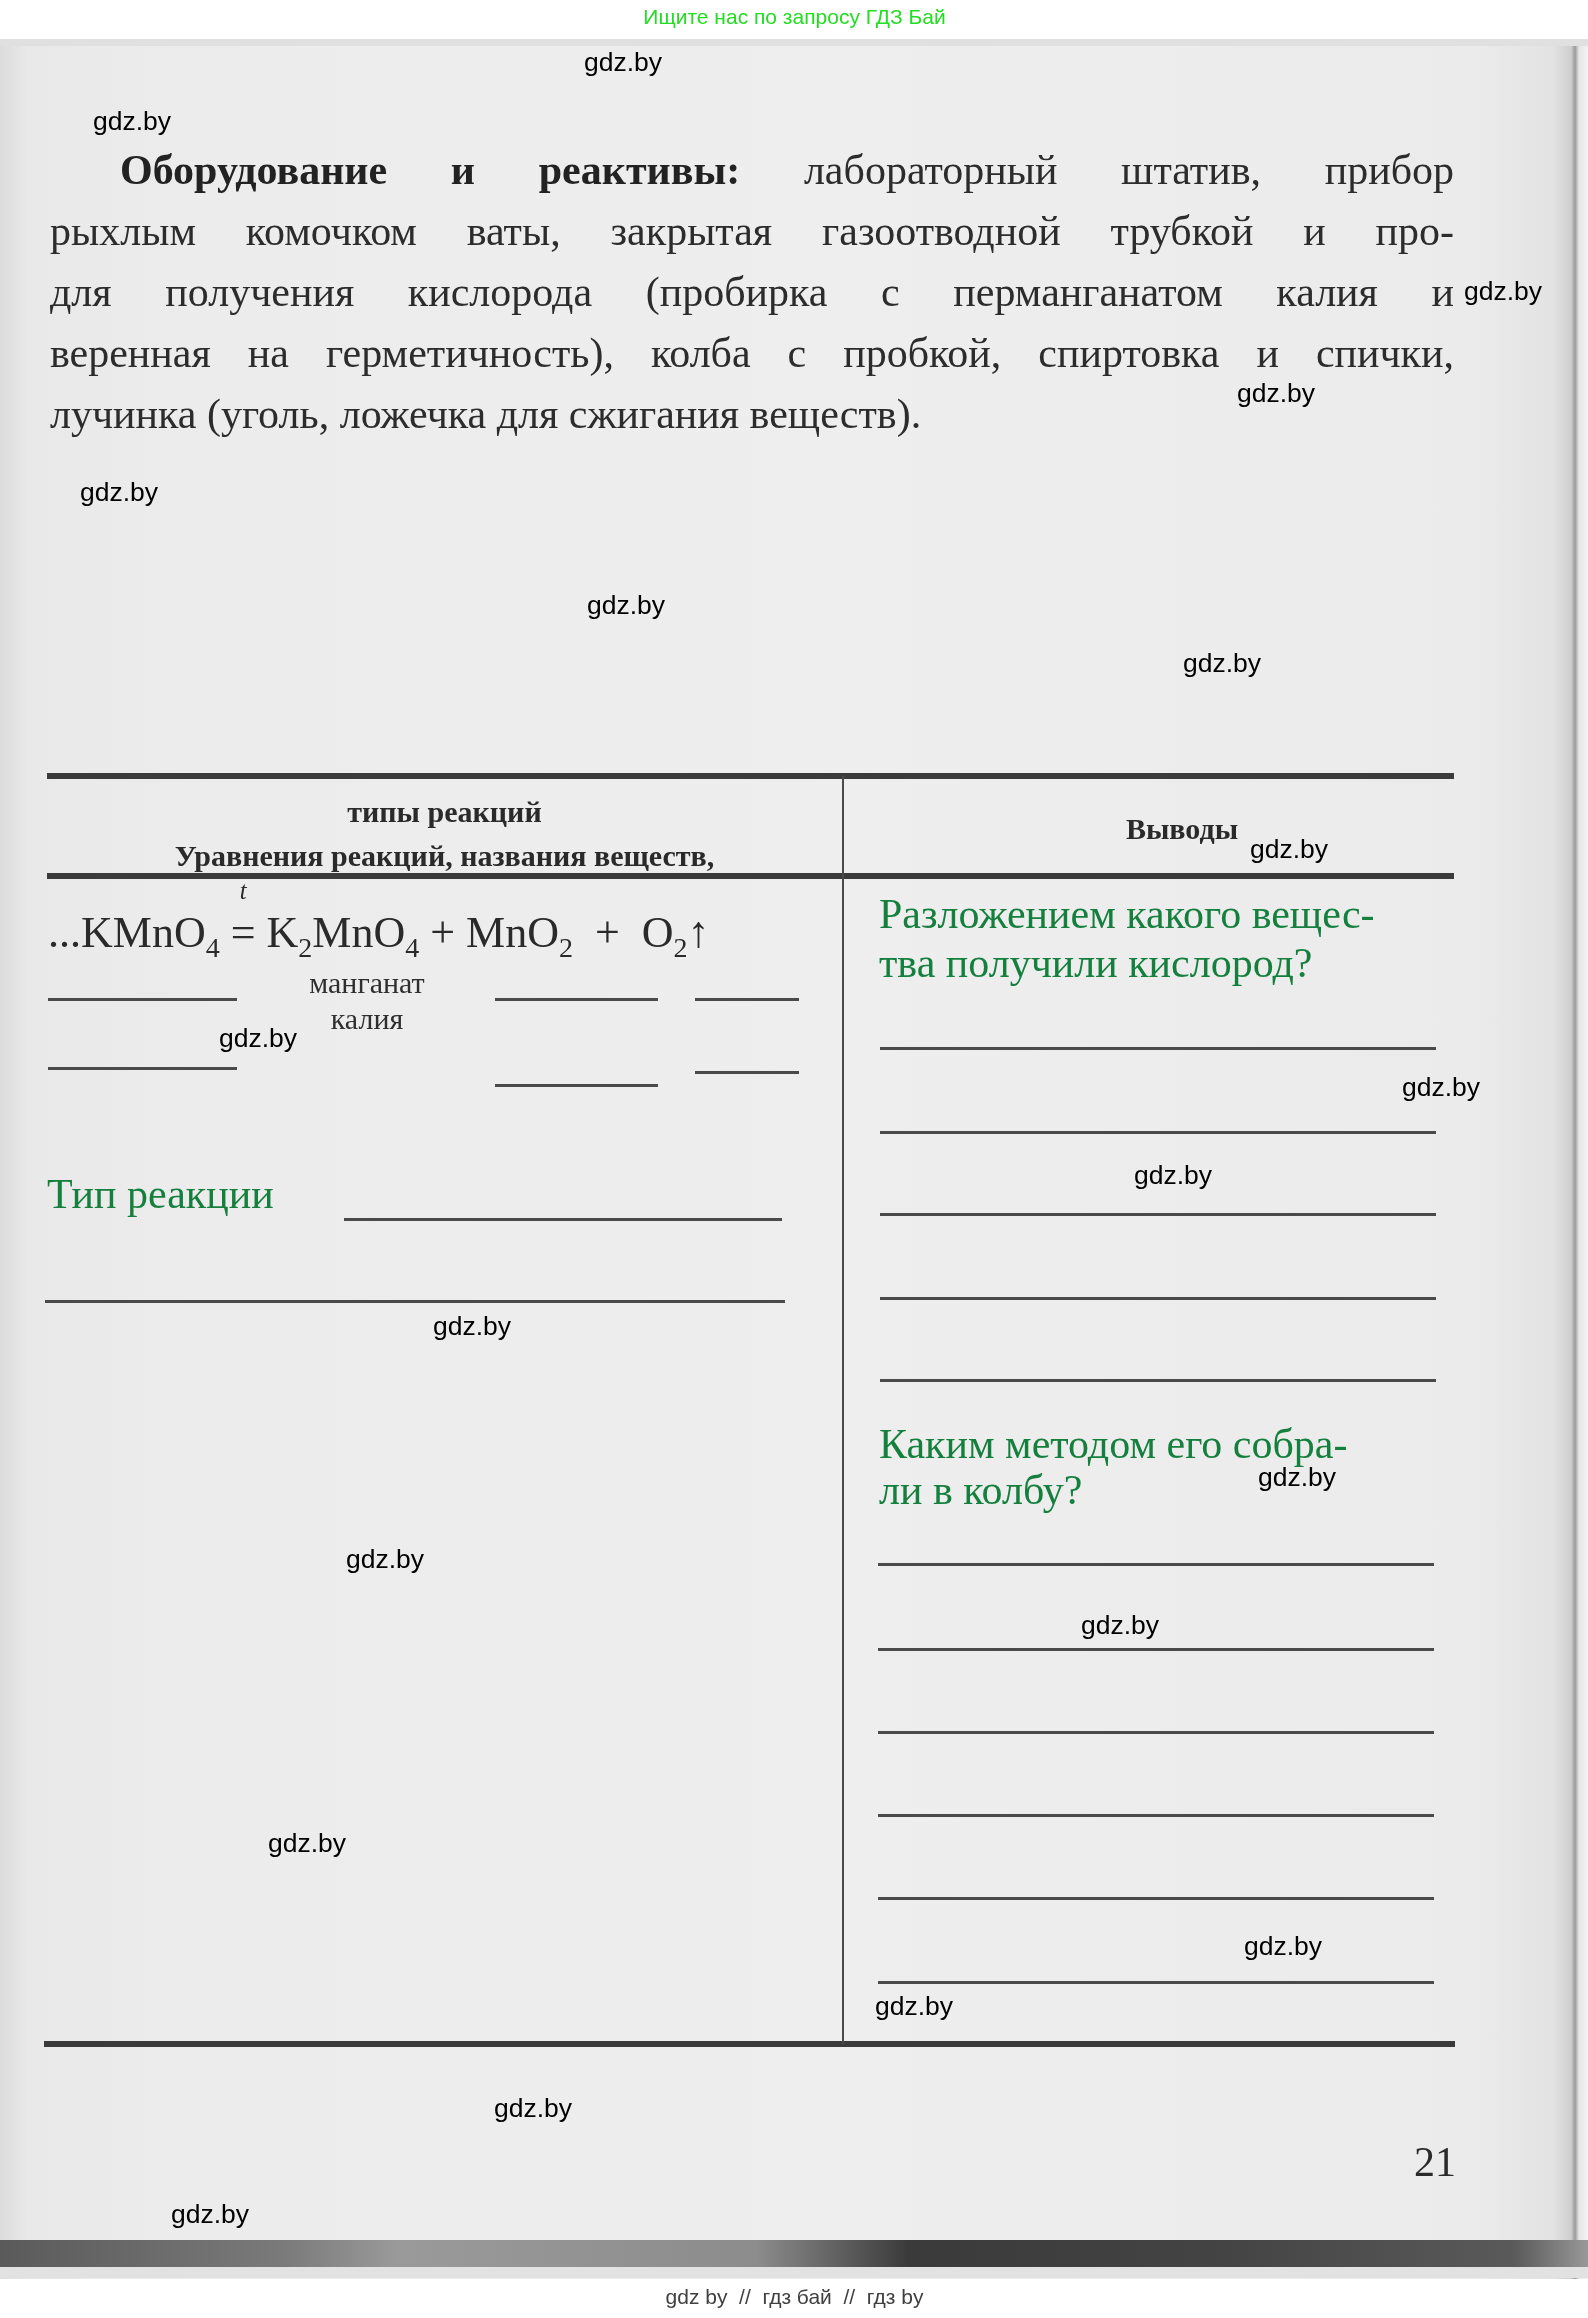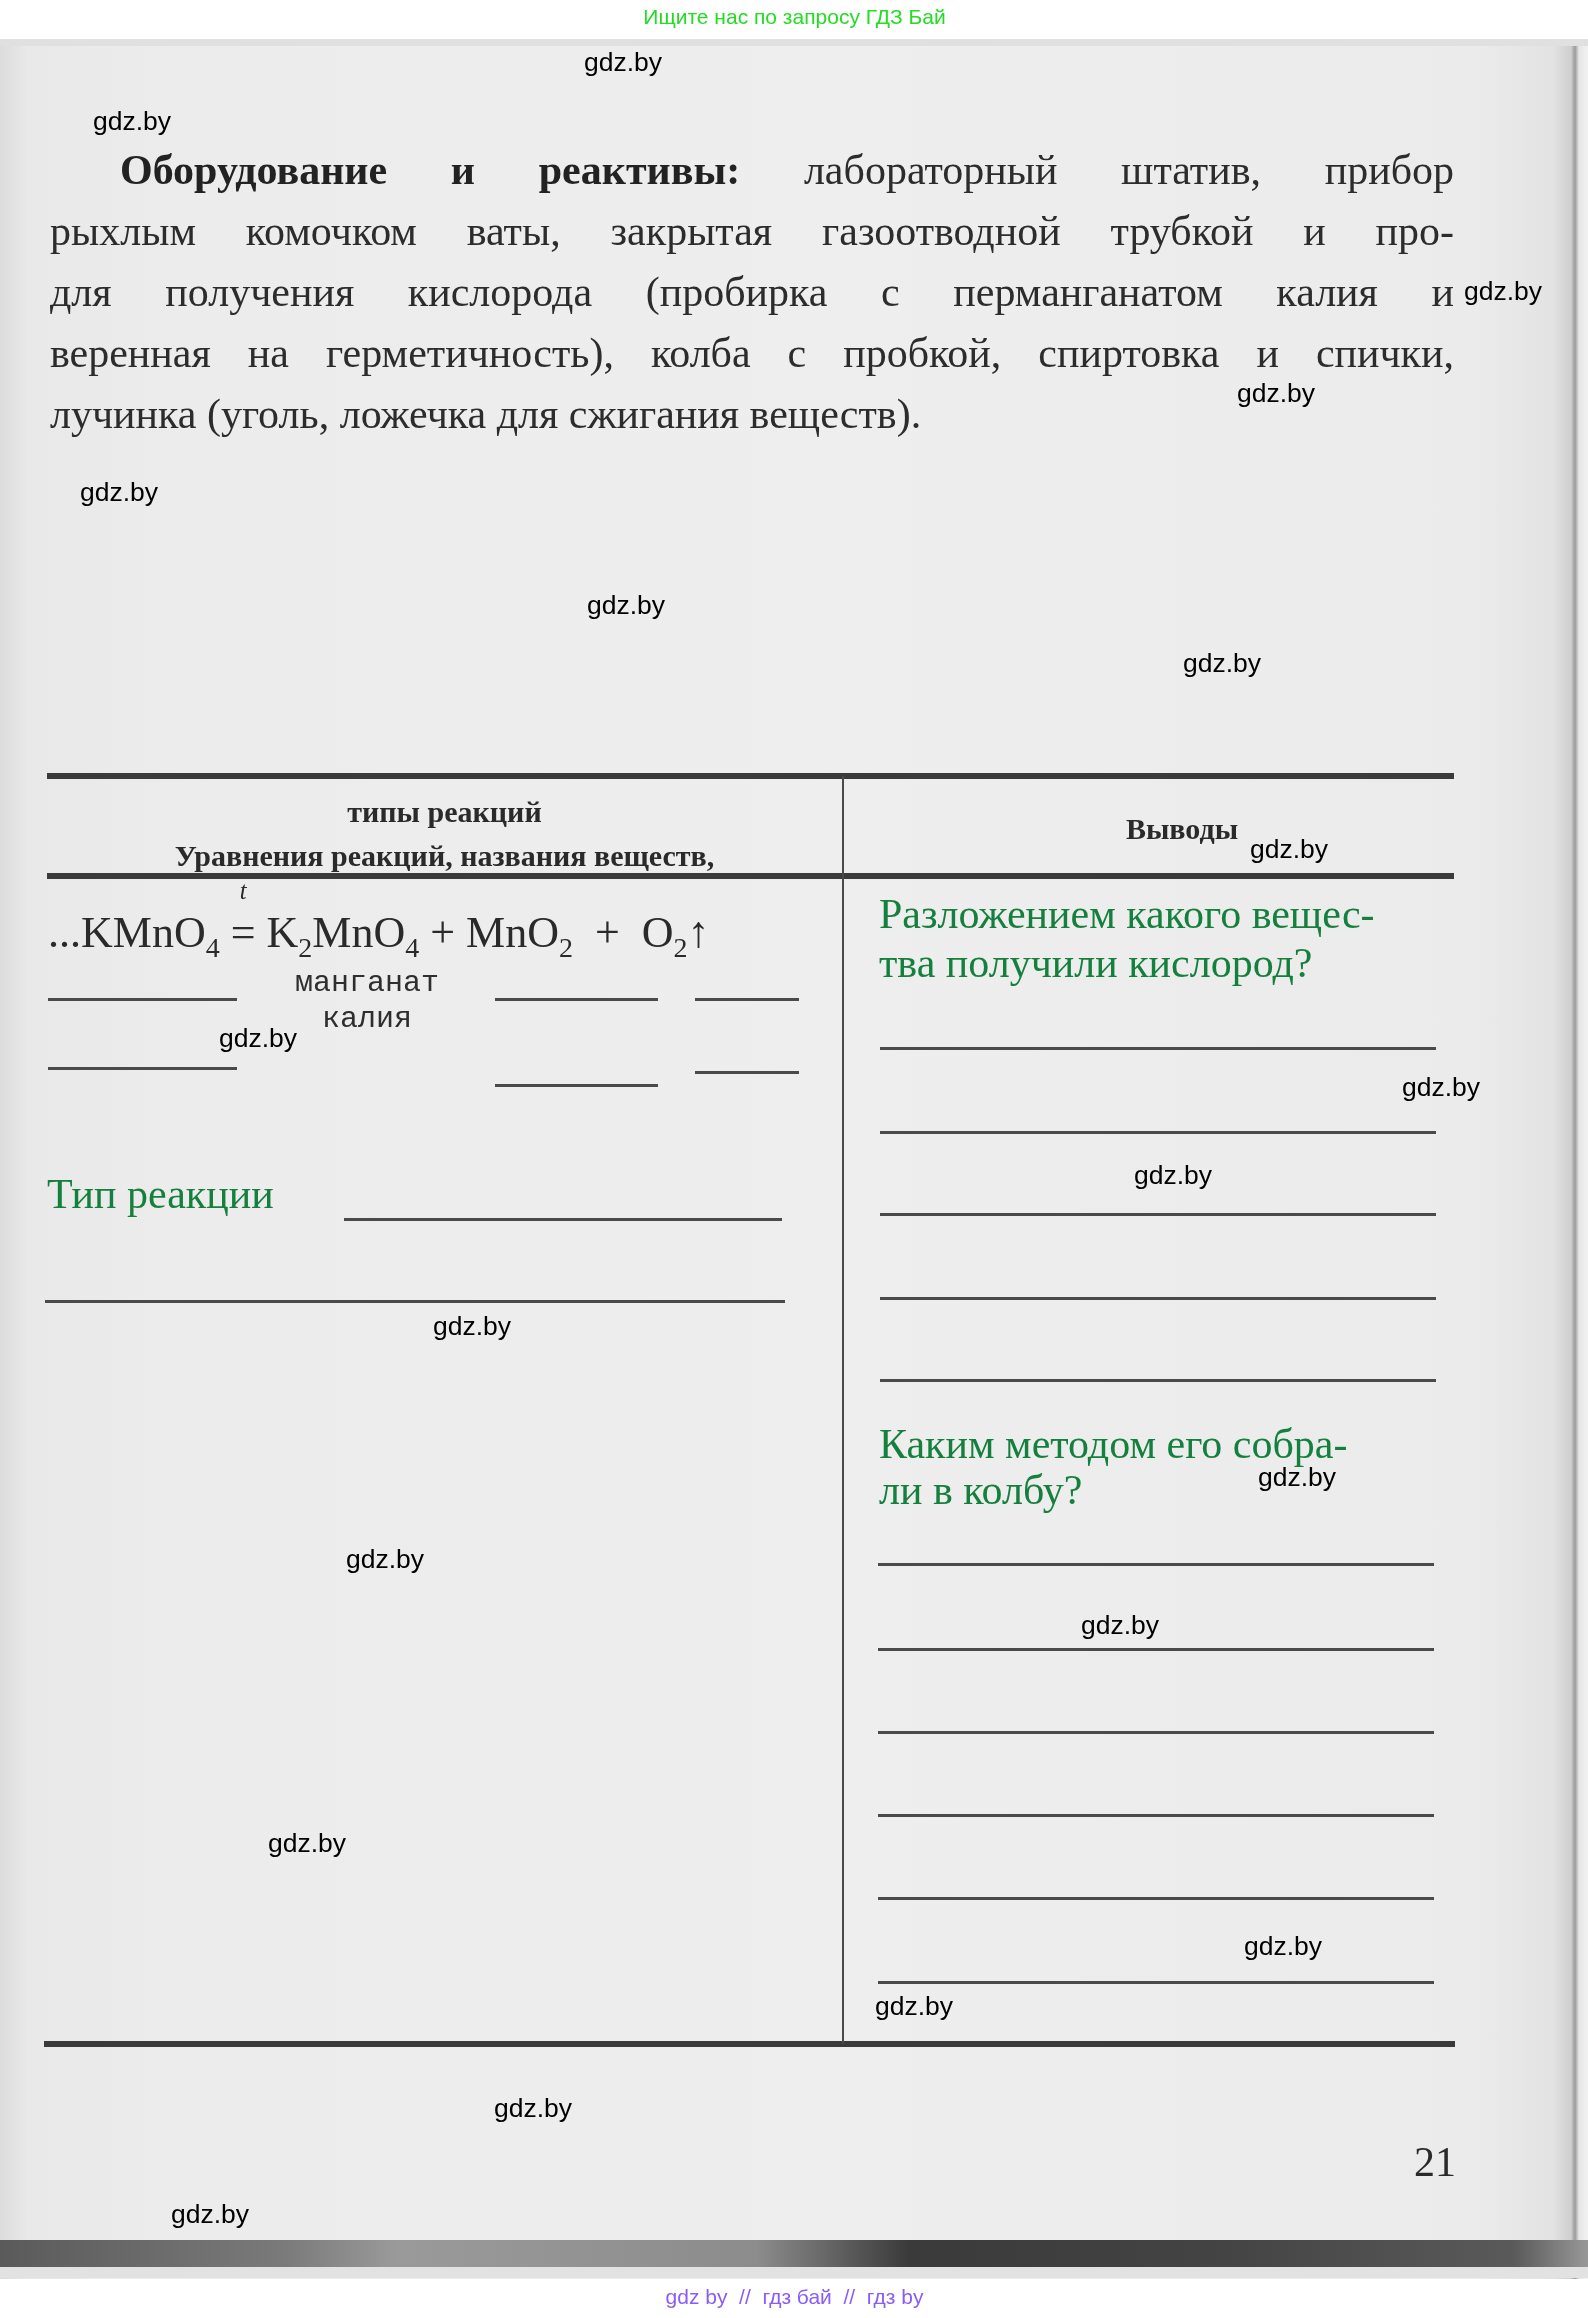--- a/index.html
+++ b/index.html
@@ -42,31 +42,31 @@
   .eq {
     position: absolute; left: 48px; top: 904px; font-size: 44px; line-height: 57px;
     white-space: nowrap; color: #2a2a2a;
   }
   .eq sub { font-size: 28px; vertical-align: -9.5px; }
   .eq .arrow-eq { position: relative; display: inline-block; }
   .eq .t-label {
     position: absolute; left: 50%; top: -24.6px; transform: translateX(-50%);
     font-style: italic; font-size: 24.6px; line-height: 24.6px;
   }
-  .label-small { position: absolute; font-size: 30px; line-height: 36px; text-align: center; color: #2e2e2e; font-family: Liberation Mono, monospace; }
+  .label-small { position: absolute; font-size: 30px; line-height: 36px; text-align: center; color: #2e2e2e; }
   .body-text { position: absolute; font-size: 42px; line-height: 47px; color: #15803d; white-space: nowrap; }
   .wm {
     position: absolute; font-family: "Liberation Sans", "DejaVu Sans", sans-serif;
     font-size: 26.5px; line-height: 30px; color: #000; white-space: nowrap;
   }
   .page-num { position: absolute; font-size: 42px; line-height: 47px; color: #2a2a2a; margin-left: 15px; }
   .footer {
     position: absolute; left: 0; top: 2284px; width: 1589px; text-align: center;
     font-family: "Liberation Sans", "DejaVu Sans", sans-serif;
-    font-size: 21px; line-height: 26.5px; color: #8b5cf6; white-space: pre;
+    font-size: 21px; line-height: 26.5px; color: #404040; white-space: pre;
   }
 </style>
 </head>
 <body>
 
 <div class="banner">Ищите нас по запросу ГДЗ Бай</div>
 
 <div class="page">
   <div class="page-topstrip"></div>
   <div class="page-bottom-band"></div>

